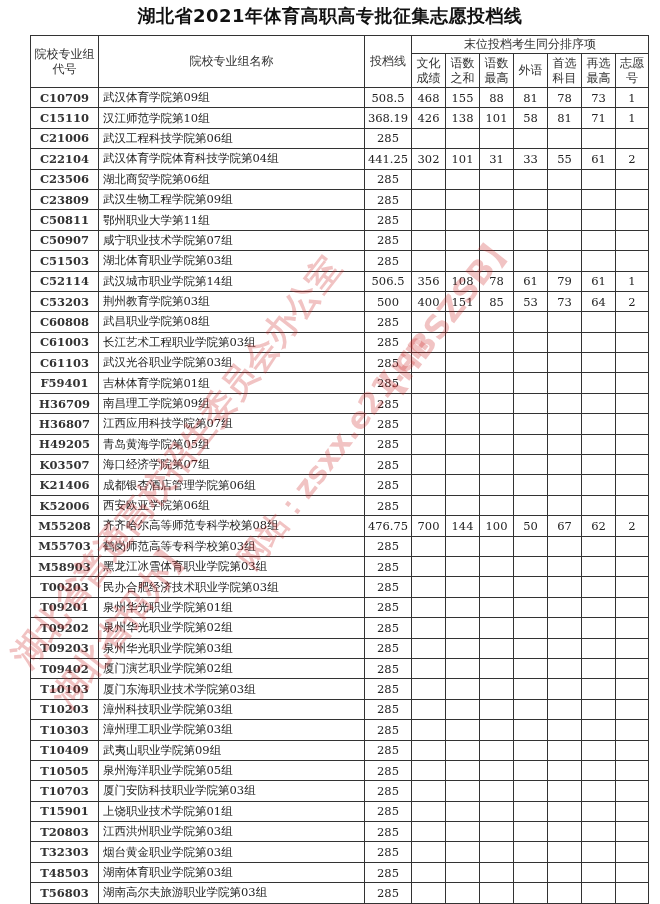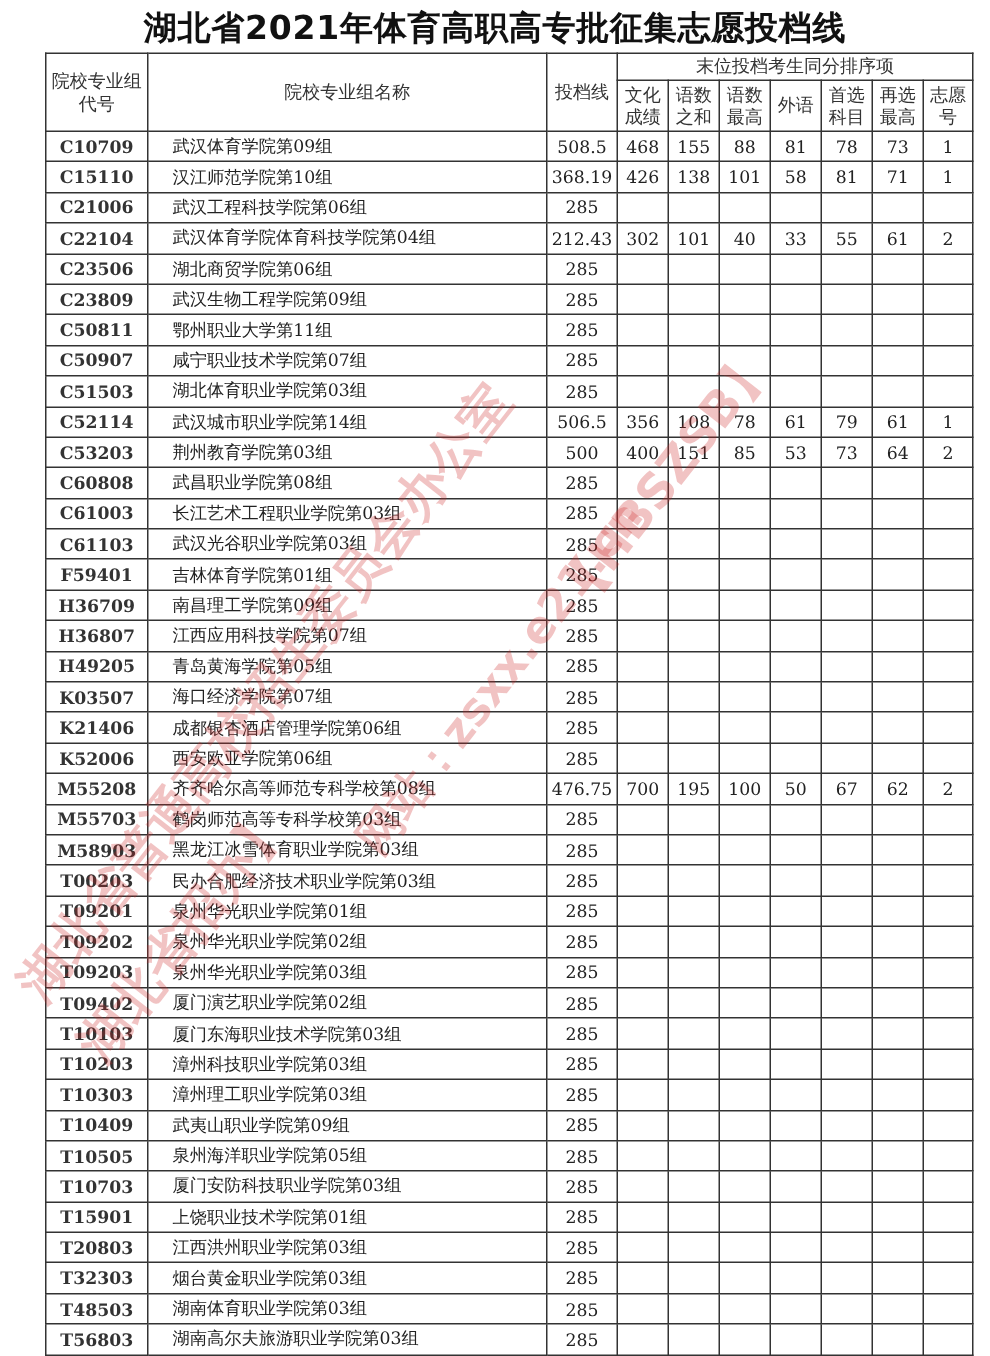--- a/index.html
+++ b/index.html
@@ -1,28 +1,28 @@
 <!DOCTYPE html>
 <html><head>
 <meta charset="utf-8">
 <style>
   html, body { margin: 0; padding: 0; background: #ffffff; }
   body { width: 660px; height: 904px; position: relative; overflow: hidden;
          font-family: "DejaVu Serif", "Liberation Serif", serif; color: #222; }
   .title { position: absolute; top: 4px; left: 0; width: 660px; text-align: center;
            font-family: "DejaVu Sans", "Liberation Sans", sans-serif; font-weight: bold;
-           font-size: 22px; letter-spacing: 0.5px; color: #111; }
+           font-size: 18px; letter-spacing: 0.5px; color: #111; }
   table { position: absolute; left: 30px; top: 35px; border-collapse: collapse;
           table-layout: fixed; width: 618px; font-size: 11.5px; }
   td, th { border: 1px solid #333; padding: 0; text-align: center; vertical-align: middle;
            font-weight: normal; overflow: hidden; white-space: nowrap; }
   th { color: #333; font-size: 12px; line-height: 15px; }
   th.wrap { white-space: normal; }
   tbody td { height: 19.4px; }
-  td.name { text-align: left; padding-left: 16px; }
+  td.name { text-align: left; padding-left: 4px; }
   td.code { color: #333; font-weight: bold; }
   .h1 th { height: 17px; }
   .h2 th { height: 33px; }
   .watermark { position: absolute; left: 0; top: 0; width: 660px; height: 904px;
                pointer-events: none; overflow: hidden; }
   .wm { position: absolute; white-space: nowrap; color: rgba(205, 40, 40, 0.28);
         font-family: "DejaVu Sans", "Liberation Sans", sans-serif; font-weight: bold;
         transform-origin: left center; transform: rotate(-52deg); }
 </style>
 </head>
@@ -93,24 +93,24 @@
         <td></td>
         <td></td>
         <td></td>
         <td></td>
         <td></td>
         <td></td>
       </tr>
       <tr>
         <td class="code">C22104</td>
         <td class="name">武汉体育学院体育科技学院第04组</td>
-        <td>212.43</td>
+        <td>441.25</td>
         <td>302</td>
         <td>101</td>
-        <td>40</td>
+        <td>31</td>
         <td>33</td>
         <td>55</td>
         <td>61</td>
         <td>2</td>
       </tr>
       <tr>
         <td class="code">C23506</td>
         <td class="name">湖北商贸学院第06组</td>
         <td>285</td>
         <td></td>
@@ -311,21 +311,21 @@
         <td></td>
         <td></td>
         <td></td>
         <td></td>
       </tr>
       <tr>
         <td class="code">M55208</td>
         <td class="name">齐齐哈尔高等师范专科学校第08组</td>
         <td>476.75</td>
         <td>700</td>
-        <td>195</td>
+        <td>144</td>
         <td>100</td>
         <td>50</td>
         <td>67</td>
         <td>62</td>
         <td>2</td>
       </tr>
       <tr>
         <td class="code">M55703</td>
         <td class="name">鹤岗师范高等专科学校第03组</td>
         <td>285</td>

